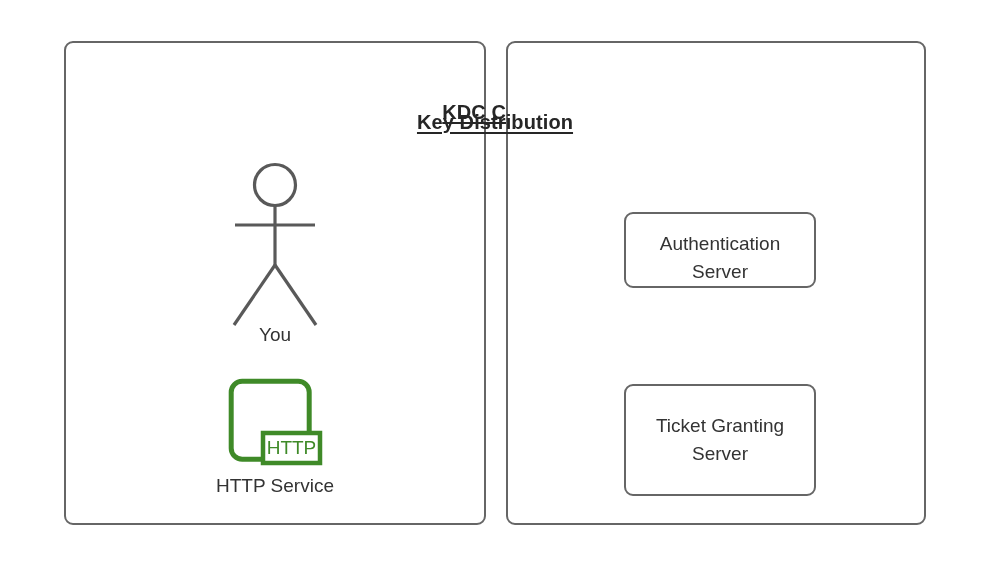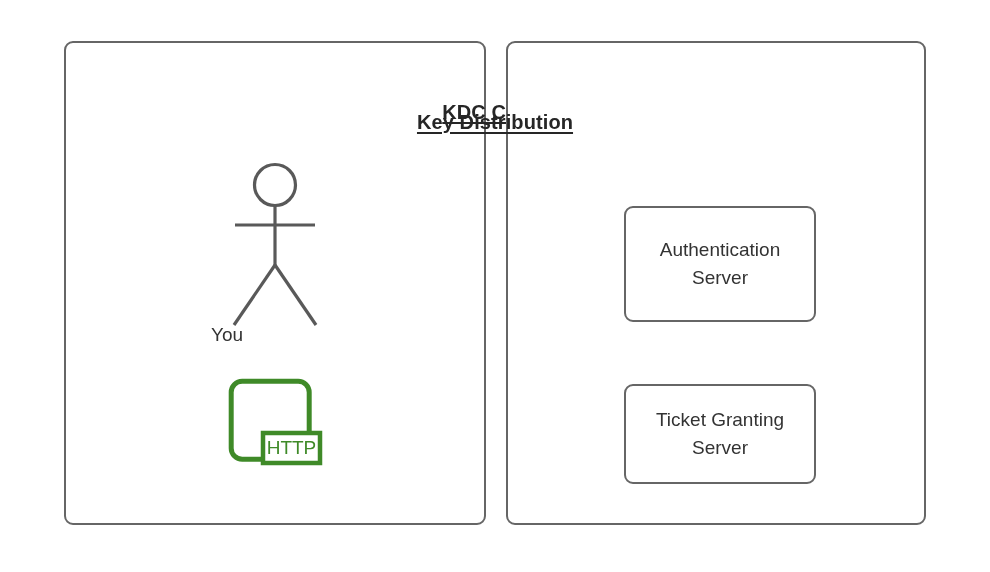--- a/index.html
+++ b/index.html
@@ -67,20 +67,21 @@
     width: 128px;
     height: 180px;
   }
 
   
   #you-label {
     position: absolute;
     left: 211px;
     top: 322px;
     width: 128px;
+    text-align: center;
     font-size: 19px;
     line-height: 25px;
     color: #333333;
   }
 
   
   #http-icon {
     position: absolute;
     left: 228px;
     top: 378px;
@@ -110,29 +111,30 @@
     align-items: center;
     justify-content: center;
     text-align: center;
     font-size: 19px;
     line-height: 28px;
     color: #333333;
     padding: 0 10px;
   }
   #server-auth {
     left: 624px;
-    top: 206px;
+    top: 212px;
     width: 192px;
-    height: 116px;
+    height: 76px;
+    align-items: flex-end;
   }
   #server-tgs {
     left: 624px;
     top: 384px;
     width: 192px;
-    height: 100px;
+    height: 112px;
   }
   .server-box span { display: block; }
 </style>
 </head>
 <body>
 
 <div class="canvas">
 
   <div class="panel" id="panel-client"></div>
 
@@ -155,20 +157,21 @@
   <div id="you-label">You</div>
 
   <svg id="http-icon" viewBox="0 0 96 90">
 
     <rect x="3.2" y="3.2" width="78" height="78" rx="11" ry="11" fill="none" stroke="#3f8a28" stroke-width="5"></rect>
 
     <rect x="35" y="55" width="57" height="30" fill="#ffffff" stroke="#3f8a28" stroke-width="4.5"></rect>
     <text x="63.5" y="76" text-anchor="middle" font-family="Liberation Sans, sans-serif" font-size="19" fill="#3f8a28">HTTP</text>
   </svg>
 
+  <div id="http-service-label">HTTP Service</div>
 
   <div class="panel" id="panel-kdc"></div>
 
   <div class="panel-title" id="title-kdc">
     <div>Key Distribution</div>
   </div>
 
   <div class="server-box" id="server-auth">
     <div>
       <span>Authentication</span>

